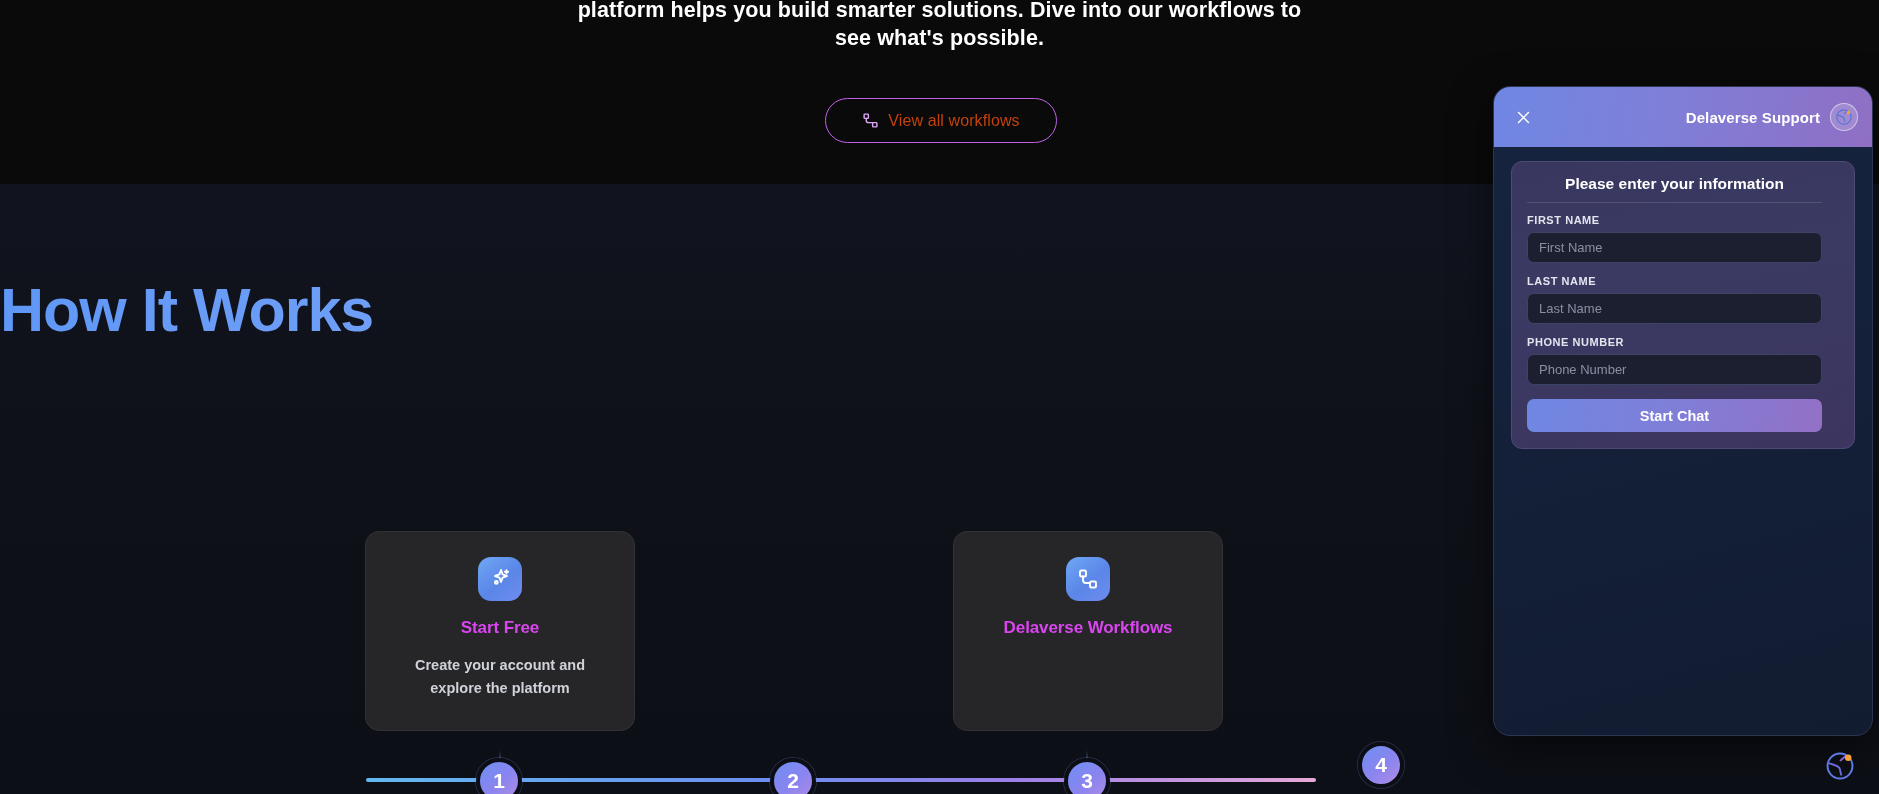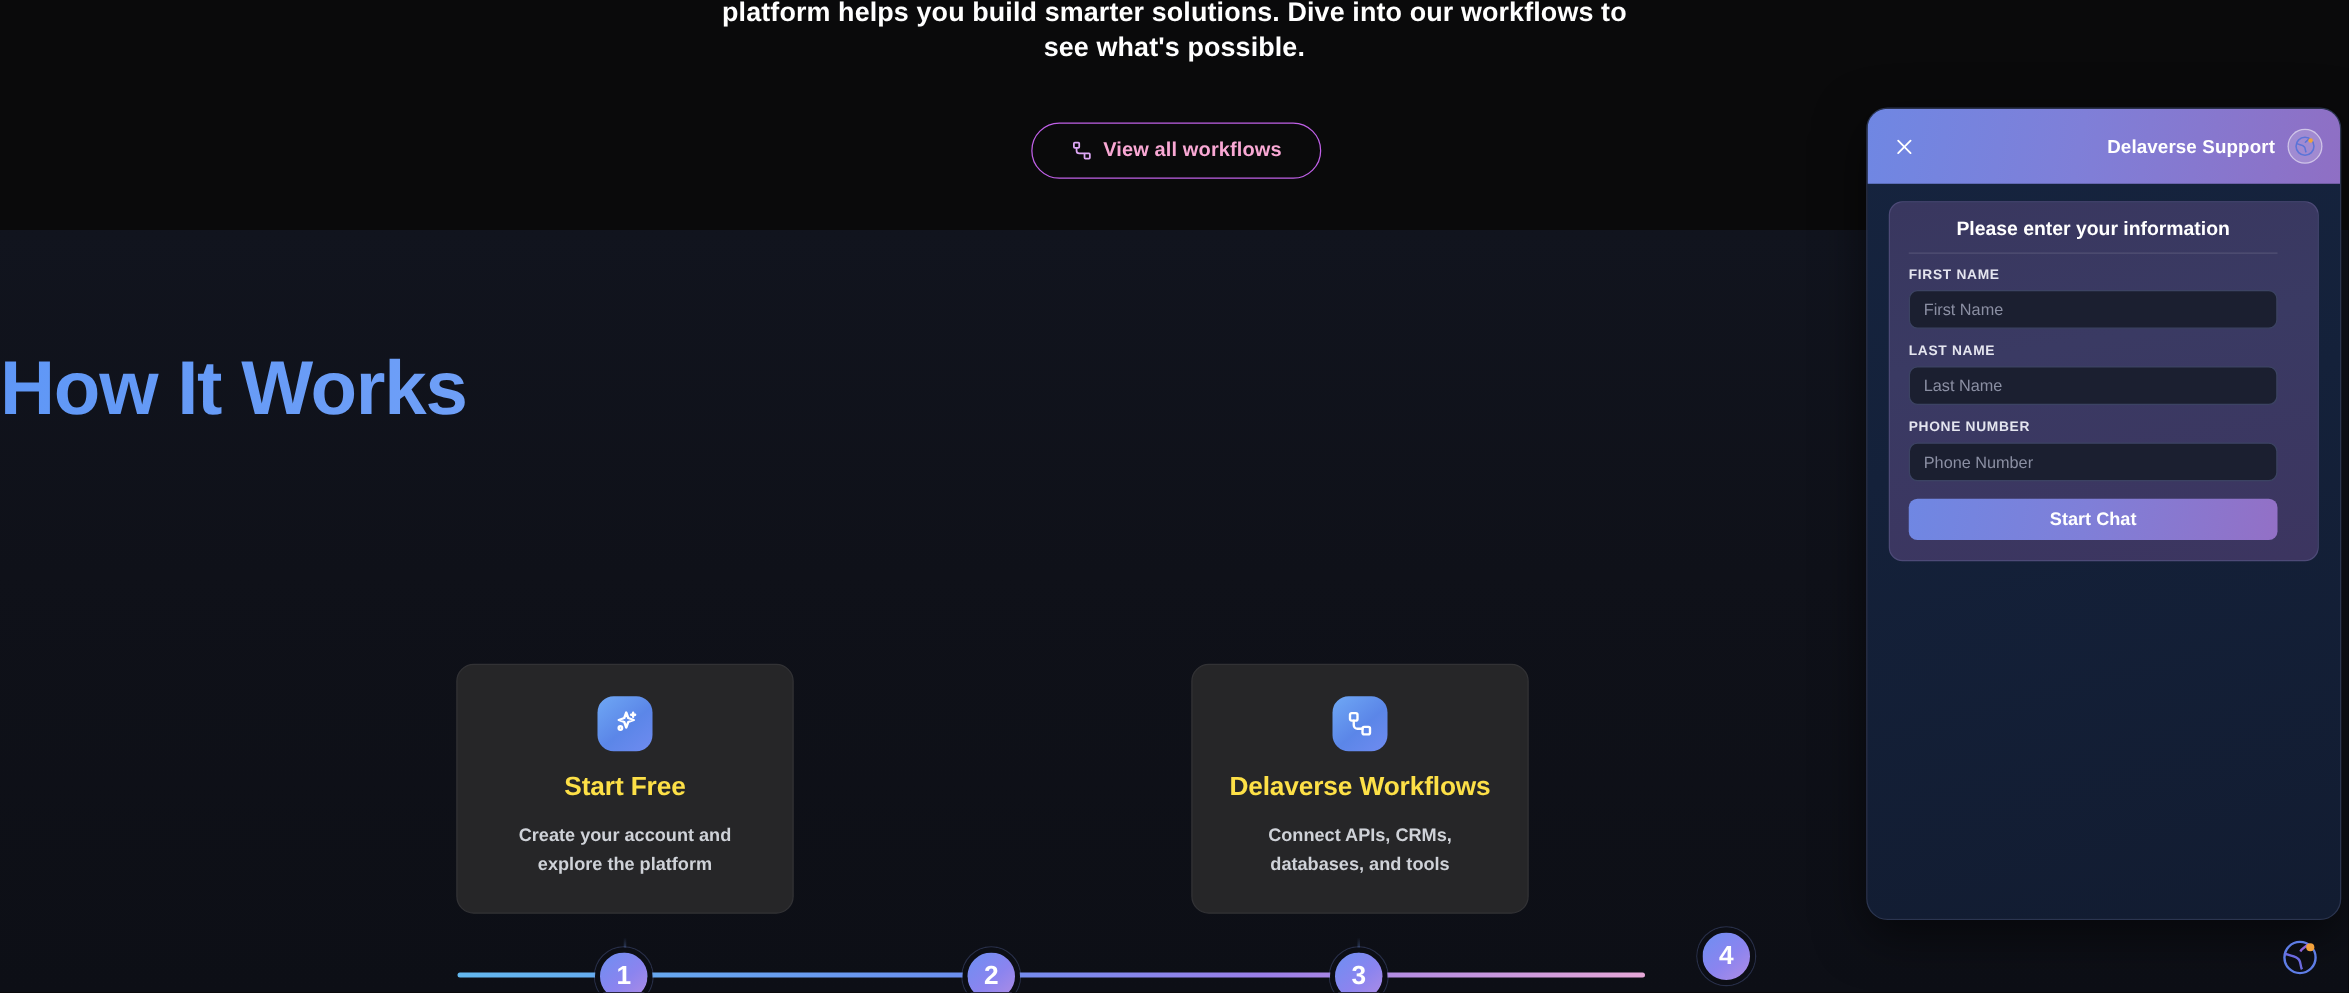--- a/index.html
+++ b/index.html
@@ -37,21 +37,21 @@
 
   
   .cta-outline {
     position:absolute; left:825px; top:98px;
     width:232px; height:45px;
     border:1.4px solid #c061e8; border-radius:23px;
     background:transparent;
     display:flex; align-items:center; justify-content:center; gap:9px;
     cursor:pointer;
   }
-  .cta-outline .lbl { color:#f9a8d4; font-size:16px; font-weight:700; letter-spacing:.1px; }
+  .cta-outline .lbl { color:#c2410c; font-size:16px; font-weight:400; letter-spacing:.1px; }
   .cta-outline svg { display:block; }
 
   
   .hiw-title {
     position:absolute; left:0; top:275px; width:1551px;
     font-size:61px; font-weight:800; line-height:70px;
     letter-spacing:-1px;
     background:linear-gradient(95deg,#5f97f6 0%,#7aa5f8 42%,#a9b3f3 100%);
     -webkit-background-clip:text; background-clip:text;
     color:transparent; -webkit-text-fill-color:transparent;
@@ -74,21 +74,21 @@
   }
   #card-1 { left:365px; }
   #card-2 { left:953px; }
   .card-icon {
     width:44px; height:44px; border-radius:13px;
     background:linear-gradient(140deg,#6fa8f5 0%,#5b86e8 55%,#6f8bf0 100%);
     display:flex; align-items:center; justify-content:center;
     margin-bottom:17px;
   }
   .card-title {
-    color:#fde047; font-size:21px; font-weight:700; letter-spacing:-.1px;
+    color:#d946ef; font-size:17px; font-weight:700; letter-spacing:-.1px;
     margin-bottom:16px; text-align:left;
   }
   .card-desc {
     color:#cfd2d8; font-size:14.5px; line-height:23px;
     text-align:center; width:212px; font-weight:700;
   }
 
   
   .rail {
     position:absolute; left:366px; top:778px;
@@ -223,21 +223,20 @@
 
   <div class="card" id="card-2">
     <div class="card-icon">
       <svg width="24" height="24" viewBox="0 0 24 24" fill="none" stroke="#ffffff" stroke-width="1.9" stroke-linecap="round" stroke-linejoin="round">
         <rect x="4" y="3.5" width="6" height="6" rx="1.3"></rect>
         <rect x="14" y="14.5" width="6" height="6" rx="1.3"></rect>
         <path d="M7 9.5v3.5a3 3 0 0 0 3 3h4"></path>
       </svg>
     </div>
     <div class="card-title">Delaverse Workflows</div>
-    <div class="card-desc">Connect APIs, CRMs, databases, and tools</div>
   </div>
 
   <div class="rail"></div>
   <div class="tick" style="left:499px; top:750px;"></div>
   <div class="tick" style="left:1086px; top:750px;"></div>
 
   <div class="step" style="left:476px; top:758px;">
     <span>1</span>
   </div>
   <div class="step" style="left:770px; top:758px;">

